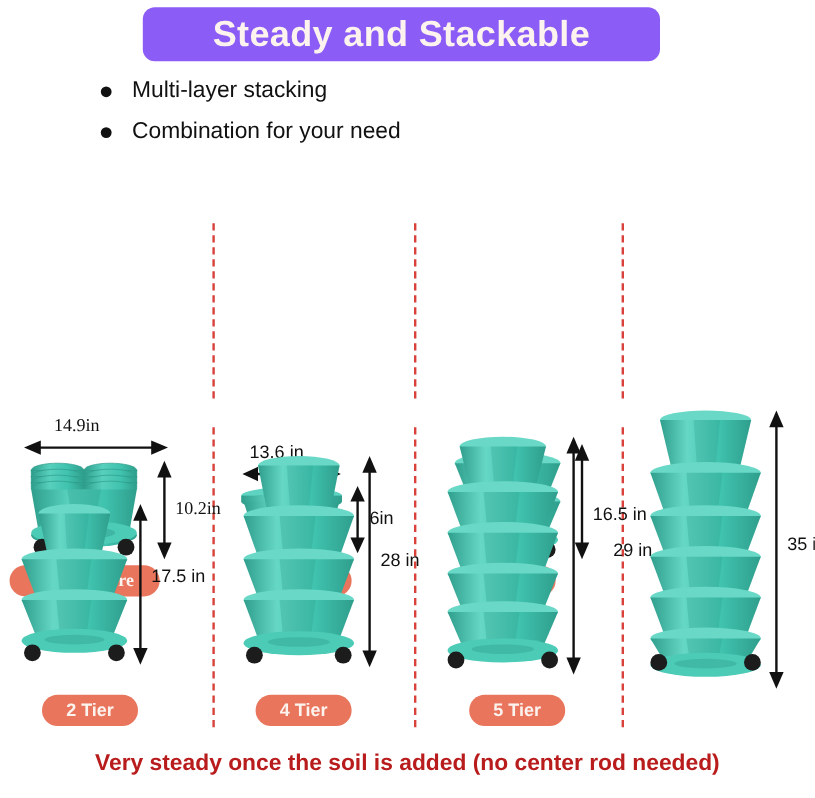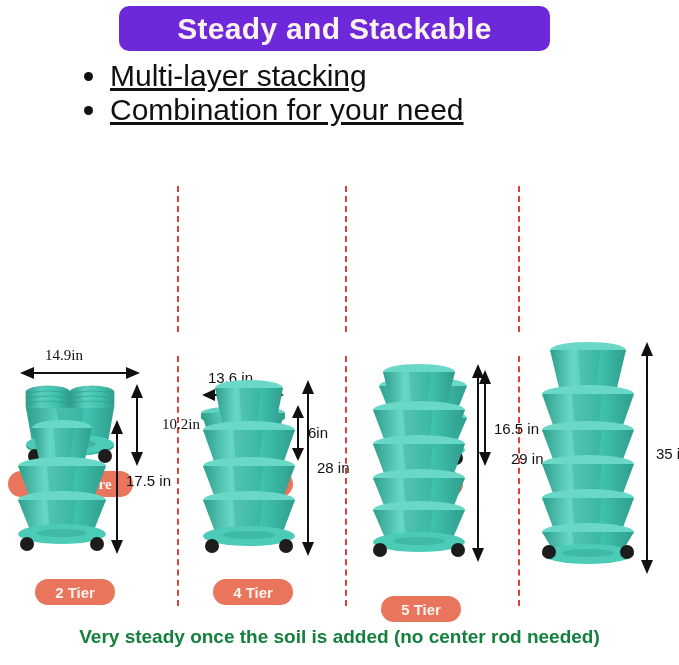--- a/index.html
+++ b/index.html
@@ -16,21 +16,21 @@
     color: #111111;
   }
 
   
   #banner {
     position: absolute;
     left: 119px;
     top: 6px;
     width: 431px;
     height: 45px;
-    background: #6d28d9;
+    background: #8b5cf6;
     border-radius: 10px;
     display: flex;
     align-items: center;
     justify-content: center;
   }
   #banner-text {
     color: #fdf3ee;
     font-size: 30px;
     font-weight: bold;
     letter-spacing: .3px;
@@ -51,24 +51,23 @@
   }
   .bullet-dot {
     width: 9px;
     height: 9px;
     border-radius: 50%;
     background: #111111;
     margin-right: 17px;
     flex: none;
   }
   .bullet-label {
-    font-size: 30px;
+    font-size: 19px;
     color: #111111;
     white-space: nowrap;
-    text-decoration: underline;
   }
 
   
   .cell {
     position: absolute;
   }
 
   
   .divider {
     position: absolute;
@@ -112,21 +111,21 @@
 
   
   #footer {
     position: absolute;
     left: 0;
     top: 626px;
     width: 679px;
     text-align: center;
     font-size: 19px;
     font-weight: bold;
-    color: #15803d;
+    color: #b91c1c;
     white-space: nowrap;
   }
 </style>
 </head>
 <body>
 
 <div id="banner">
   <span id="banner-text">Steady and Stackable</span>
 </div>
 
@@ -194,21 +193,21 @@
 
     <circle cx="17" cy="74" r="7" fill="#1c1c1c"></circle>
     <circle cx="87" cy="74" r="7" fill="#1c1c1c"></circle>
   </svg>
 
   <svg class="arrow-svg" style="left:130px; top:214px;" width="14" height="82" viewBox="0 0 14 82">
     <line x1="7" y1="12" x2="7" y2="70" stroke="#111" stroke-width="2"></line>
     <polygon points="7,0 1,14 13,14" fill="#111"></polygon>
     <polygon points="7,82 1,68 13,68" fill="#111"></polygon>
   </svg>
-  <span class="dim" style="left:162px; top:246px;">10.2in</span>
+  <span class="dim" style="left:146px; top:246px;">10.2in</span>
 
   <div class="badge" style="left:8px; top:301px; width:125px;">
     <span>Easy to store</span>
   </div>
 </div>
 
 <div class="cell" style="left:177px; top:170px; width:168px; height:160px;text-align:right;">
 
   <svg class="arrow-svg" style="left:25px; top:218px;" width="82" height="14" viewBox="0 0 82 14">
     <line x1="10" y1="7" x2="72" y2="7" stroke="#111" stroke-width="2"></line>
@@ -422,21 +421,21 @@
     <circle cx="91" cy="188" r="7" fill="#1c1c1c"></circle>
   </svg>
 
   <svg class="arrow-svg" style="left:126px; top:8px;" width="14" height="198" viewBox="0 0 14 198">
     <line x1="7" y1="12" x2="7" y2="186" stroke="#111" stroke-width="2"></line>
     <polygon points="7,0 1,14 13,14" fill="#111"></polygon>
     <polygon points="7,198 1,184 13,184" fill="#111"></polygon>
   </svg>
   <span class="dim" style="left:142px; top:94px;margin-left:24px;">29 in</span>
 
-  <div class="badge" style="left:36px; top:223px; width:80px;margin-top:17px;">
+  <div class="badge" style="left:46px; top:223px; width:80px;">
     <span>5 Tier</span>
   </div>
 </div>
 
 <div class="cell" style="left:518px; top:320px; width:161px; height:286px;">
 
   <svg class="planter" style="left:18px; top:20px;" width="104" height="234" viewBox="0 0 104 234">
     <defs>
       <linearGradient id="g7" x1="0" y1="0" x2="1" y2="0">
         <stop offset="0%" stop-color="#2f9e8c"></stop>

